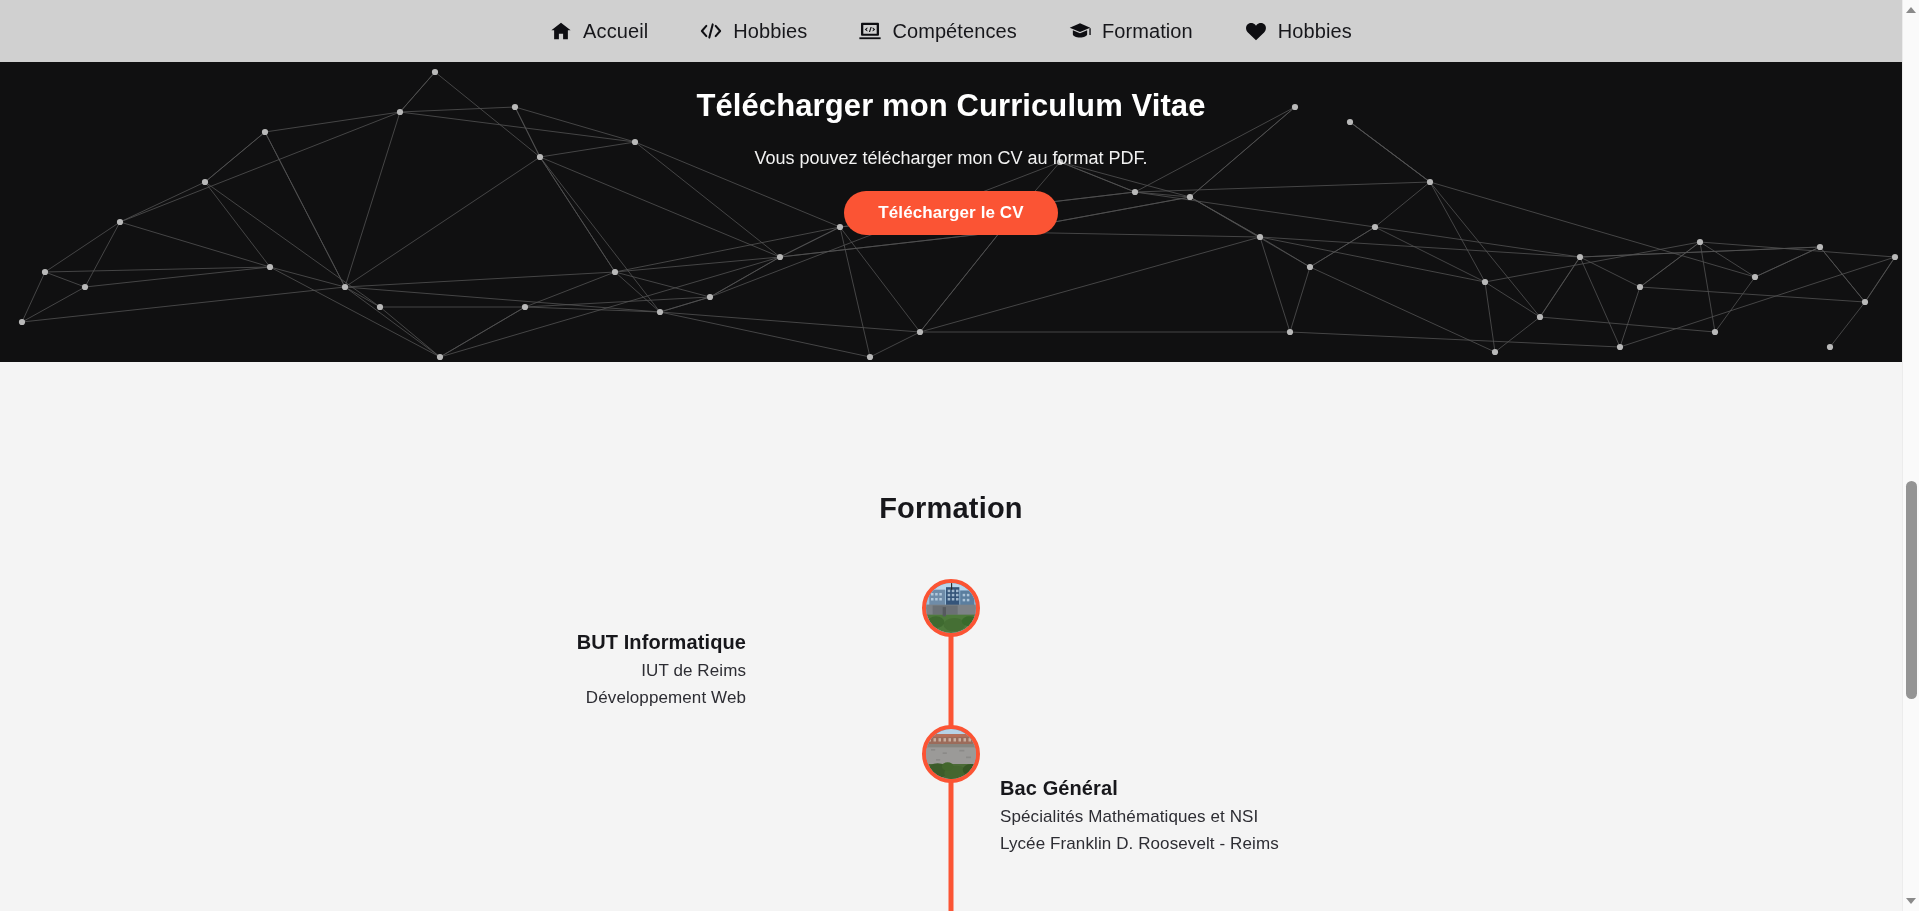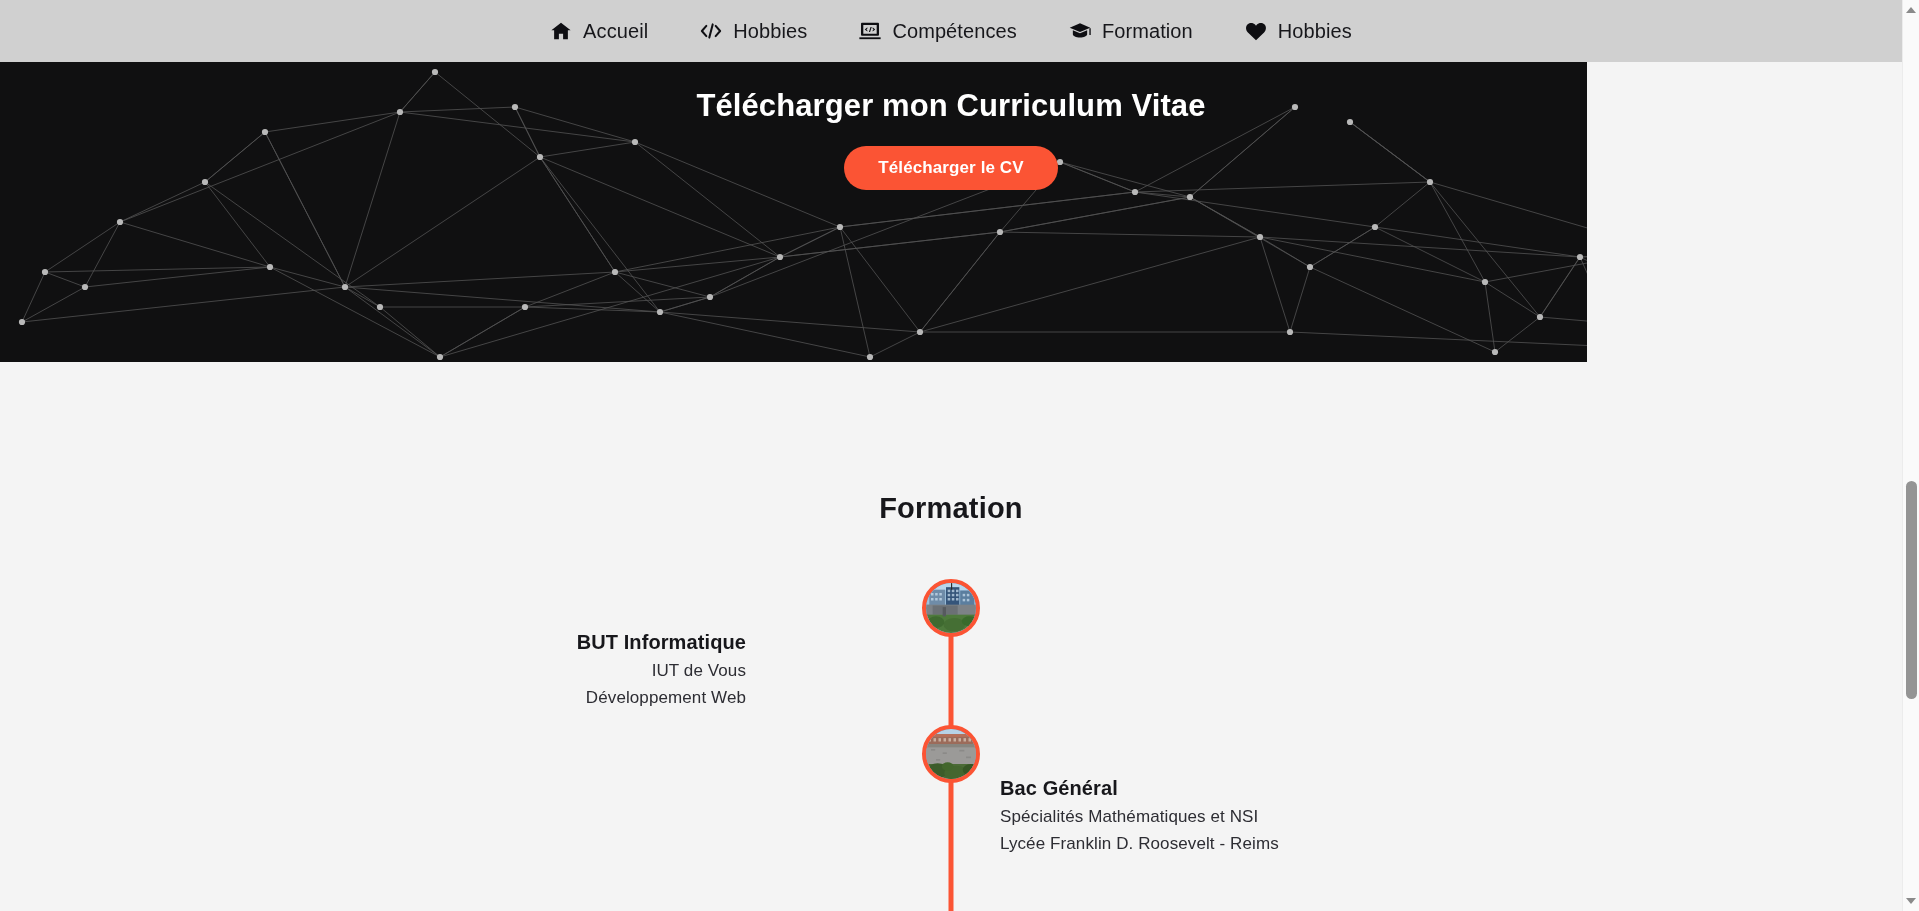--- a/index.html
+++ b/index.html
@@ -61,21 +61,21 @@
     width: 22px;
     height: 22px;
     color: #0e0e12;
   }
   .nav-icon svg { display: block; }
 
   
   #hero {
     position: absolute;
     left: 0; top: 62px;
-    width: 1587px;
+    width: 1902px;
     height: 300px;
     background: #101011;
     overflow: hidden;
   }
   #hero-net {
     position: absolute;
     left: 0; top: 0;
     width: 1902px;
     height: 300px;
   }
@@ -380,36 +380,37 @@
           <circle cx="1755" cy="215" r="3.1"></circle>
             <circle cx="1820" cy="185" r="3.1"></circle>
           <circle cx="1830" cy="285" r="3.1"></circle>
             <circle cx="1865" cy="240" r="3.1"></circle>
           <circle cx="1895" cy="195" r="3.1"></circle>
         </g>
       </svg>
 
       <div id="hero-inner">
         <h1 id="hero-title">Télécharger mon Curriculum Vitae</h1>
+        <p id="hero-sub">Vous pouvez télécharger mon CV au format PDF.</p>
         <button id="cv-btn">Télécharger le CV</button>
       </div>
     </section>
 
     <section id="formation">
 
       <h2 id="formation-title">Formation</h2>
 
       <div id="timeline">
 
         <div id="timeline-line"></div>
 
         <div class="tl-entry left" style="top:0;">
           <div class="tl-text-left" style="top:0;">
             <div class="tl-heading">BUT Informatique</div>
-            <div class="tl-line">IUT de Vous</div>
+            <div class="tl-line">IUT de Reims</div>
             <div class="tl-line">Développement Web</div>
           </div>
           <div class="tl-node" style="top:-8px;">
             <div class="photo">
               <svg viewBox="0 0 60 60" preserveAspectRatio="xMidYMid slice">
                 <rect x="0" y="0" width="60" height="26" fill="#9ec3e0"></rect>
                 <rect x="0" y="0" width="60" height="9" fill="#b9d6ec"></rect>
                 <rect x="4" y="8" width="19" height="19" fill="#6f8ca8"></rect>
                 <rect x="24" y="5" width="16" height="22" fill="#35557a"></rect>
                 <rect x="41" y="9" width="17" height="18" fill="#5b7e9f"></rect>

